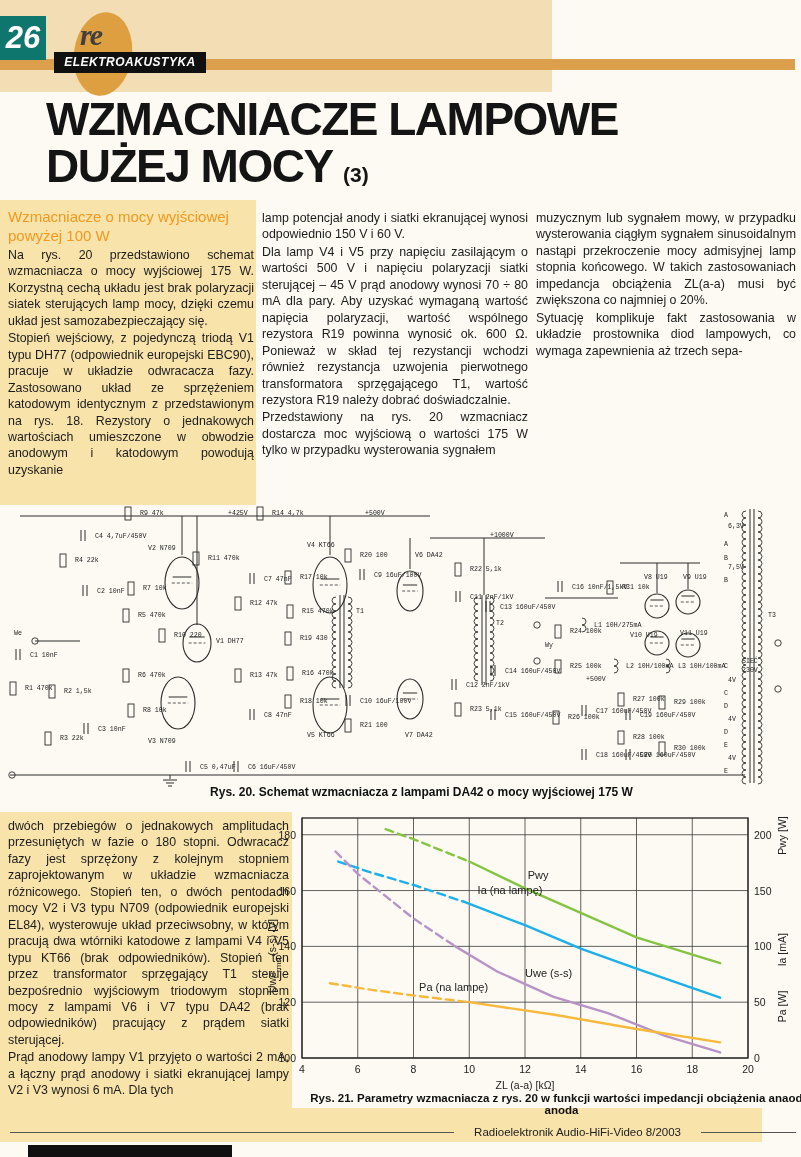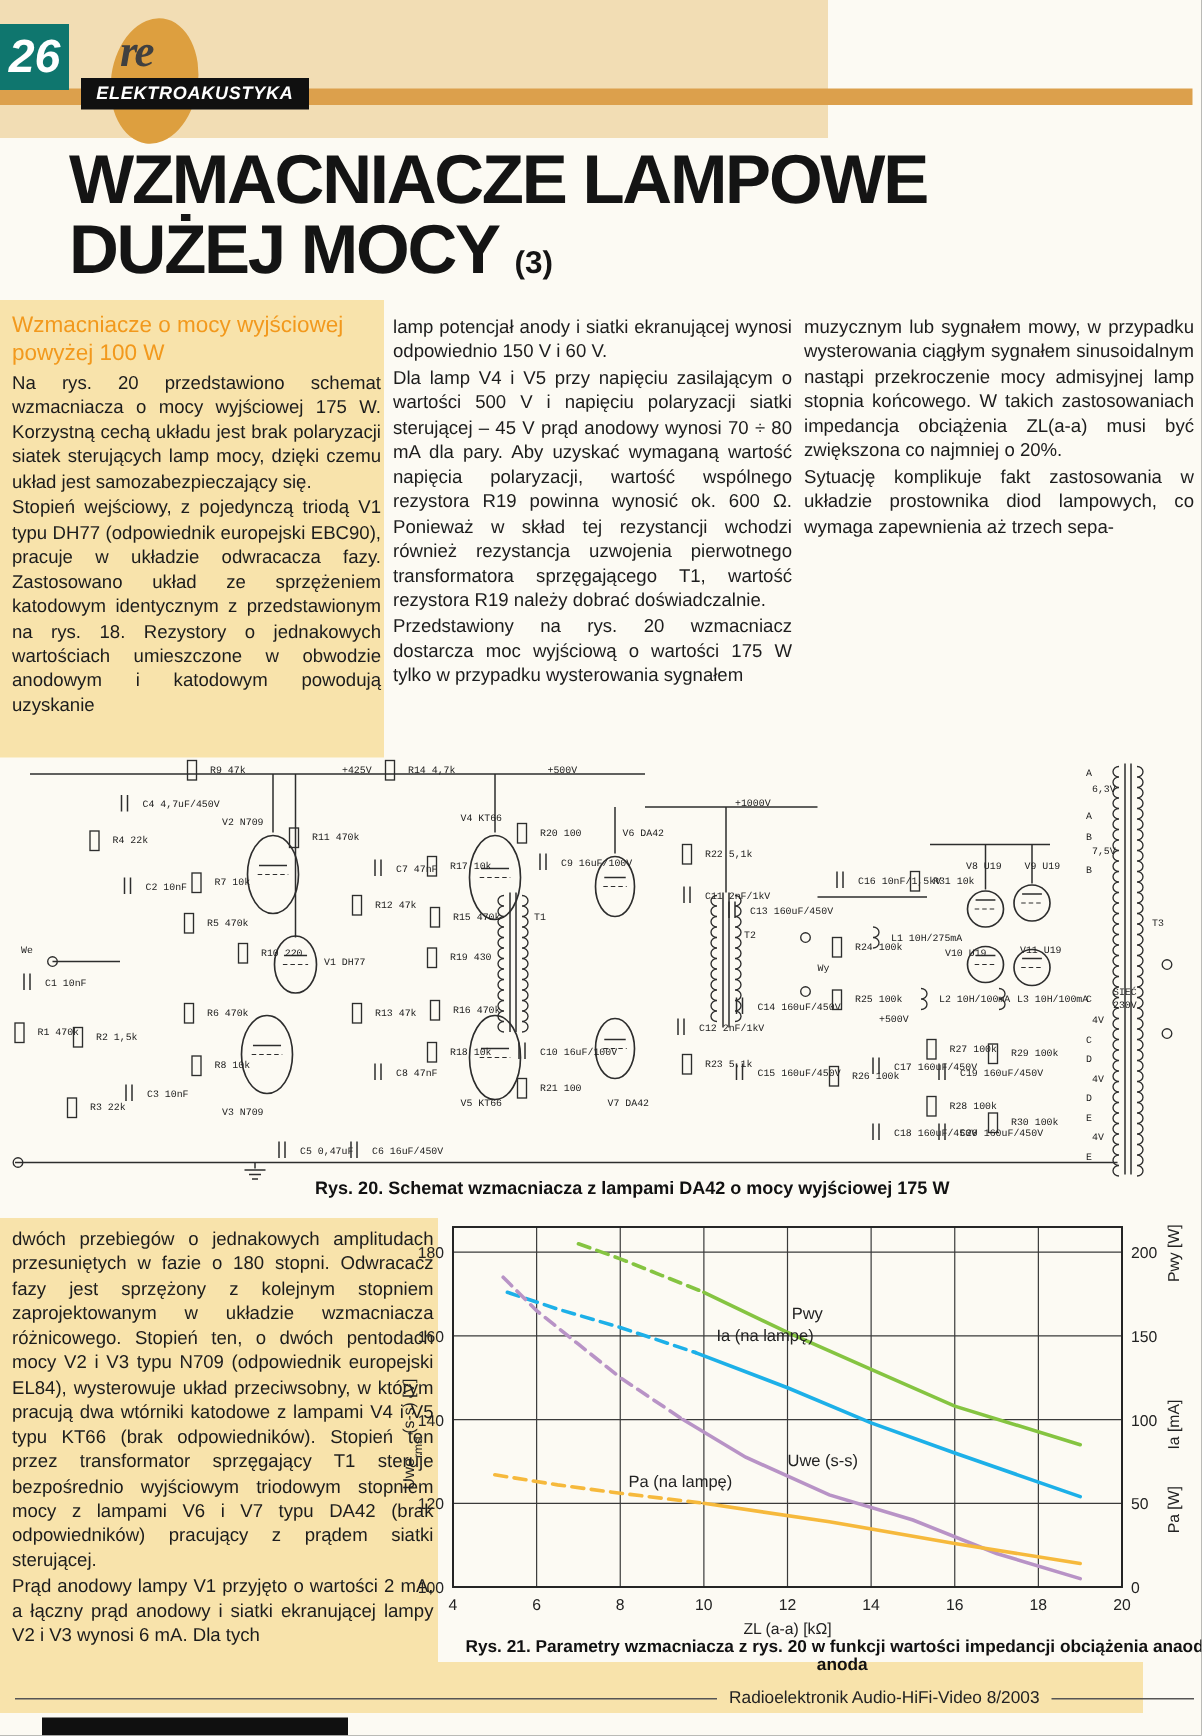--- a/index.html
+++ b/index.html
@@ -28,21 +28,21 @@
            font-size:15px;line-height:19px;}
   .col{font-size:12.4px;line-height:16.45px;text-align:justify;}
   .col p{margin:0 0 1px 0;}
   .col1{left:8px;top:247px;width:246px;height:258px;}
   .col2{left:262px;top:210px;width:266px;height:300px;}
   .col3{left:536px;top:210px;width:260px;height:300px;}
   .col4{left:8px;top:818px;width:281px;height:195px;}
   .caption{font-weight:bold;font-size:12px;color:#111;text-align:center;padding-left:21px;}
   .cap20{left:0;top:785px;width:801px;}
   .cap21{left:280px;top:1092px;width:521px;font-size:11.5px;}
-  .footer-row{left:10px;top:1124px;width:786px;height:16px;display:flex;align-items:center;gap:8px;}
+  .footer-row{left:10px;top:1124px;width:786px;height:16px;display:flex;align-items:center;gap:20px;}
   .footer-row .rule{height:1px;background:#555;}
   .footer-row .r1{flex:1;}
   .footer-row .r2{width:95px;}
   .footer-txt{font-size:11.5px;color:#222;white-space:nowrap;}
   .black-bar{left:28px;top:1145px;width:204px;height:12px;background:#101010;}
   
   #schematic-svg{left:0;top:503px;}
   #schematic-svg .wire{stroke:#2d2d2d;stroke-width:1;fill:none;}
   #schematic-svg .dash{stroke-dasharray:3 2;stroke-width:.8;}
   #schematic-svg .tube{stroke:#2d2d2d;stroke-width:1.1;fill:none;}

